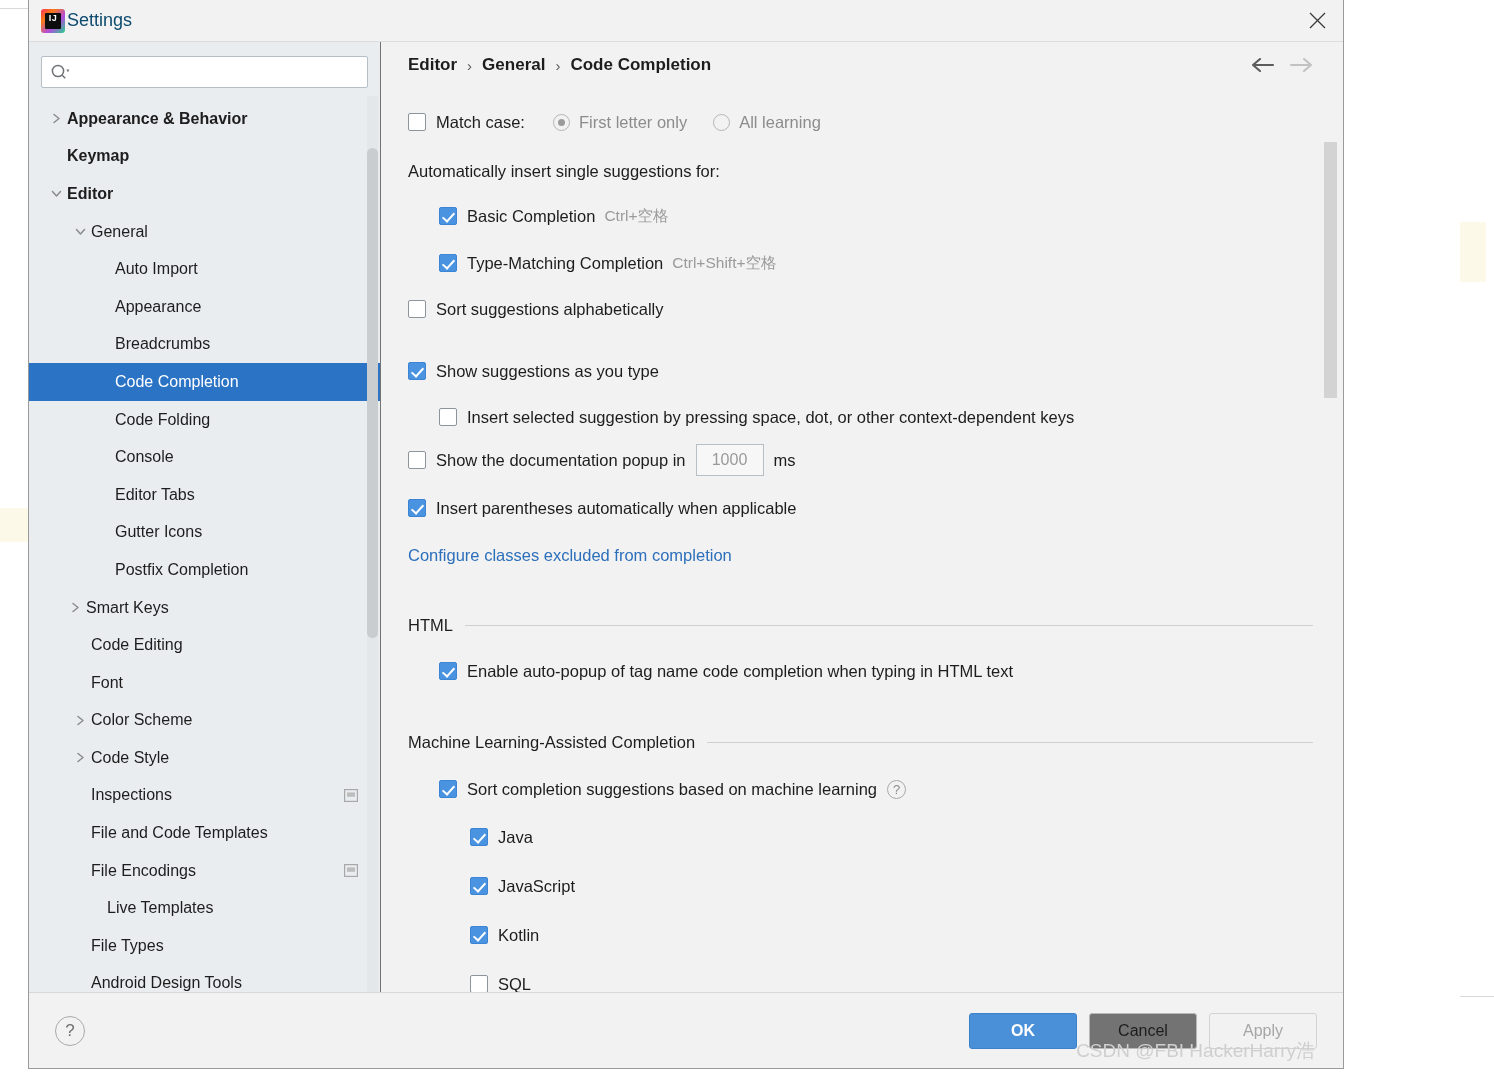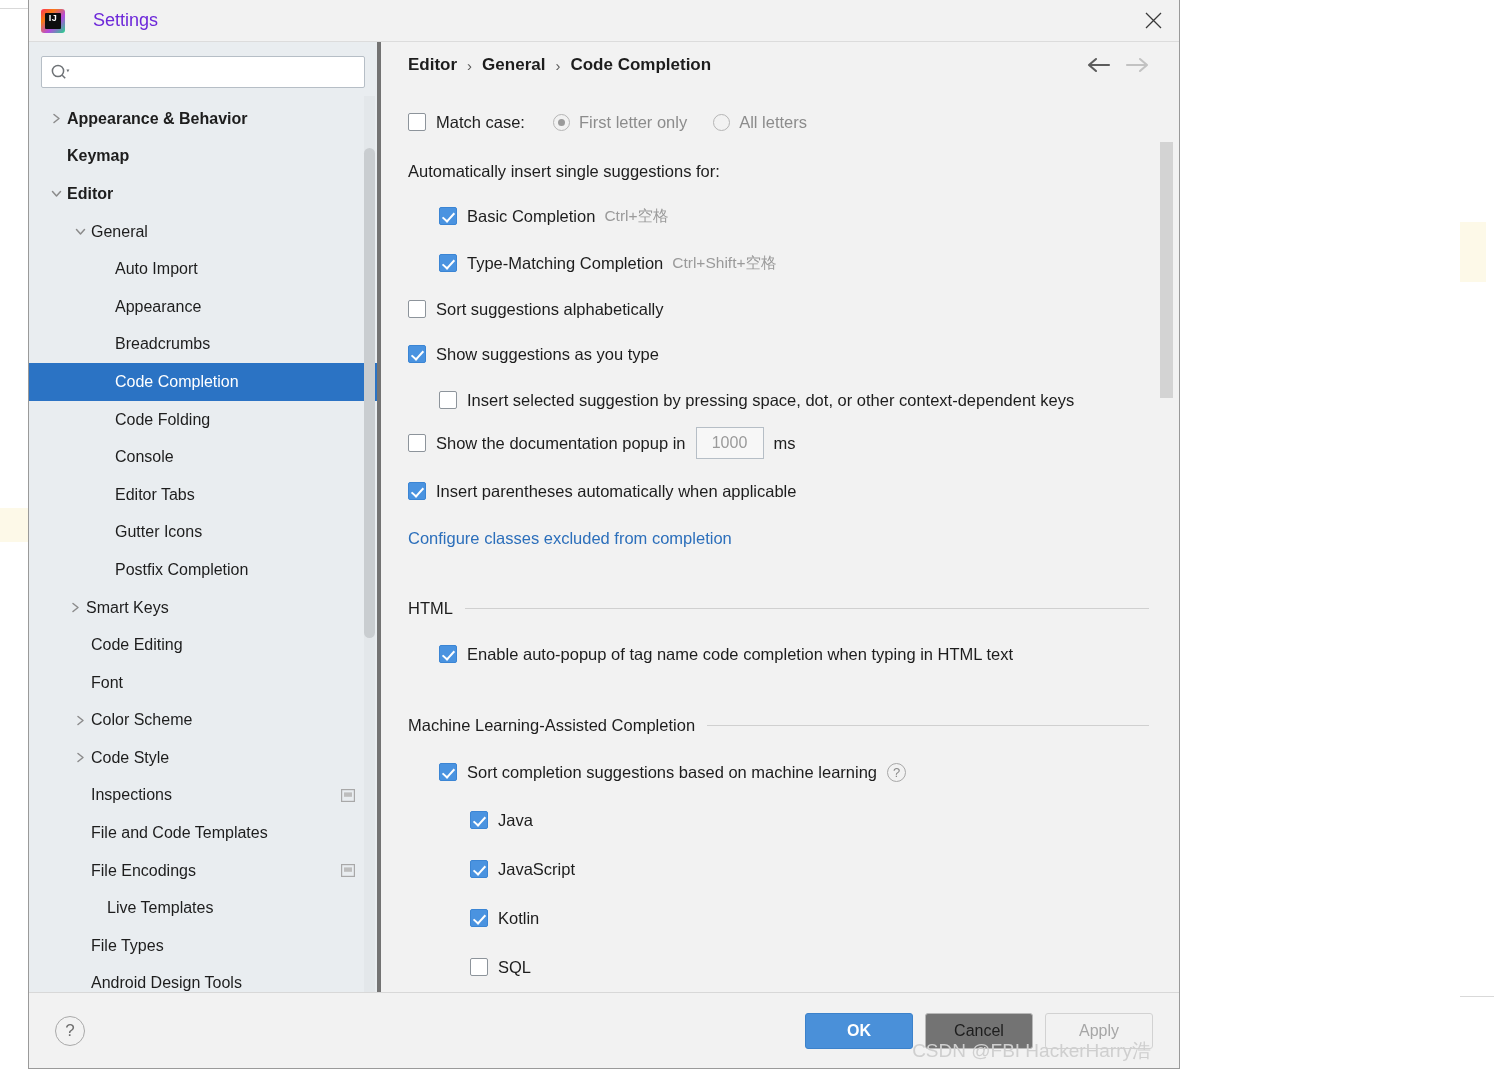--- a/index.html
+++ b/index.html
@@ -15,21 +15,21 @@
   #backdrop { position: absolute; inset: 0; background: #ffffff; }
   .bg-strip-left { position: absolute; left: 0; top: 0; width: 28px; height: 1077px; background: #ffffff; }
   .bg-yellow { position: absolute; left: 0; top: 508px; width: 28px; height: 34px; background: #fdf9e8; }
   .bg-yellow-r { position: absolute; right: 8px; top: 222px; width: 26px; height: 60px; background: #fdf9e8; }
   .bg-line { position: absolute; background: #d9d9d9; }
 
   
   #dialog {
     position: absolute;
     left: 28px; top: 0px;
-    width: 1152px; height: 1069px;
+    width: 1316px; height: 1069px;
     background: #f2f2f2;
     border: 1px solid #9a9a9a;
     border-top: none;
     display: flex; flex-direction: column;
   }
 
   
   #titlebar {
     height: 42px; min-height: 42px;
     background: #f2f2f2;
@@ -46,37 +46,37 @@
   .ij-logo::after {
     content: ""; position: absolute; left: 4px; top: 4px; right: 4px; bottom: 4px;
     background: #0d0d0d; border-radius: 1px;
   }
   .ij-logo span {
     position: absolute; z-index: 2; left: 0; right: 0; top: 4px;
     text-align: center; color: #fff; font-size: 9px; font-weight: bold;
     font-family: "Liberation Sans", sans-serif; letter-spacing: 0.5px;
   }
   #title-text {
-    margin-left: 28px; font-size: 18px; color: #6d28d9;
+    margin-left: 2px; font-size: 18px; color: #0c4a6e;
   }
   #close-btn {
     position: absolute; right: 0; top: 0; width: 52px; height: 41px;
     display: flex; align-items: center; justify-content: center;
     cursor: pointer;
   }
   #close-btn svg { display:block; }
 
   
   #dialog-body { flex: 1; display: flex; min-height: 0; position: relative; }
 
   
   #sidebar {
     width: 352px; min-width: 352px;
     background: #e9edf0;
-    border-right: 4px solid #737373;
+    border-right: 1px solid #737373;
     position: relative;
     display: flex; flex-direction: column;
     overflow: hidden;
   }
   #search-wrap { padding: 14px 12px 10px 12px; }
   #search-box {
     height: 32px; background: #fff;
     border: 1px solid #b6bec6; border-radius: 2px;
     display: flex; align-items: center; padding: 0 8px;
   }
@@ -415,21 +415,21 @@
       </div>
 
       <div id="settings-scroll">
 
         <div class="row" style="margin-top:20px;">
           <span class="cb" id="cb-matchcase"></span>
           <span class="lbl">Match case:</span>
           <span class="rb sel" style="margin-left:28px;"></span>
           <span class="lbl dim">First letter only</span>
           <span class="rb" style="margin-left:26px;"></span>
-          <span class="lbl dim">All letters</span>
+          <span class="lbl dim">All learning</span>
         </div>
 
         <div class="row" style="margin-top:21px;">
           <span class="lbl">Automatically insert single suggestions for:</span>
         </div>
 
         <div class="row" style="margin-top:17px; margin-left:31px;">
           <span class="cb checked"></span>
           <span class="lbl">Basic Completion</span>
           <span class="shortcut">Ctrl+空格</span>
@@ -439,21 +439,21 @@
           <span class="cb checked"></span>
           <span class="lbl">Type-Matching Completion</span>
           <span class="shortcut">Ctrl+Shift+空格</span>
         </div>
 
         <div class="row" style="margin-top:18px;">
           <span class="cb"></span>
           <span class="lbl">Sort suggestions alphabetically</span>
         </div>
 
-        <div class="row" style="margin-top:17px;">
+        <div class="row" style="margin-top:34px;">
           <span class="cb checked"></span>
           <span class="lbl">Show suggestions as you type</span>
         </div>
 
         <div class="row" style="margin-top:18px; margin-left:31px;">
           <span class="cb"></span>
           <span class="lbl">Insert selected suggestion by pressing space, dot, or other context-dependent keys</span>
         </div>
 
         <div class="row" style="margin-top:13px;">

